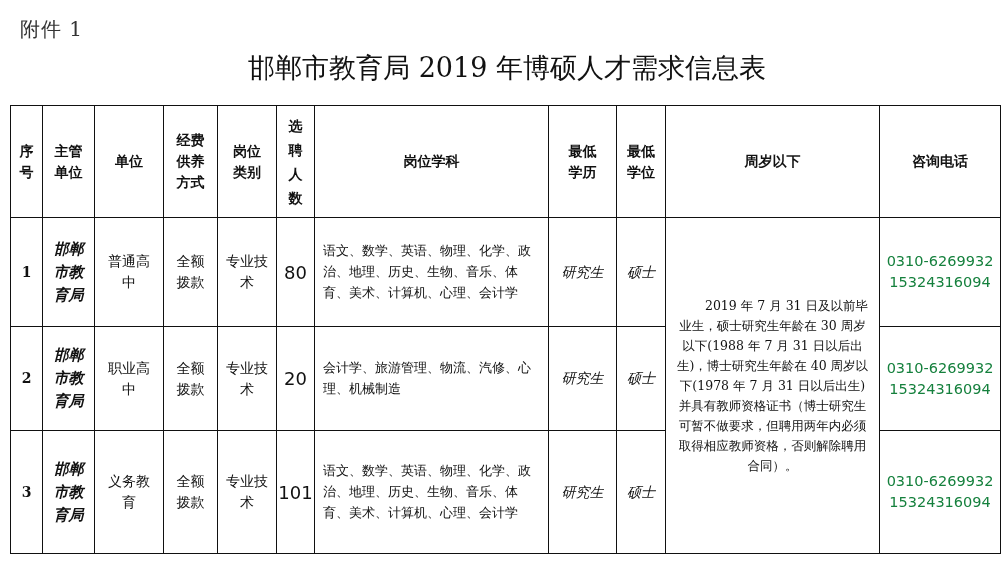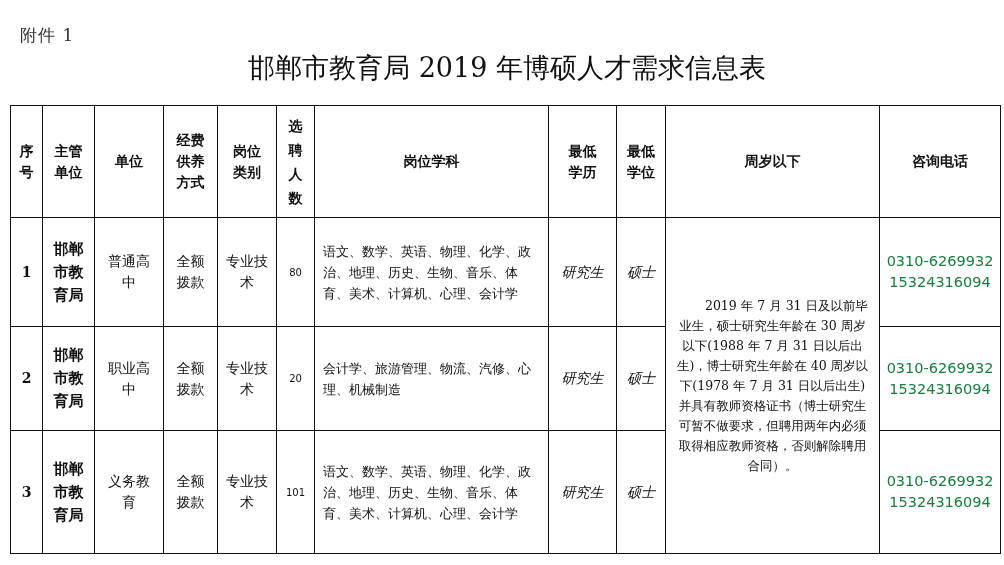--- a/index.html
+++ b/index.html
@@ -1,34 +1,34 @@
 <!DOCTYPE html>
 <html><head>
 <meta charset="utf-8">
 <style>
   html, body { margin: 0; padding: 0; background: #ffffff; }
   body { width: 1004px; height: 565px; position: relative; overflow: hidden;
          font-family: "DejaVu Serif", "Liberation Serif", serif; color: #111; }
-  .attach { position: absolute; left: 20px; top: 24px; font-size: 17px; color: #333;
+  .attach { position: absolute; left: 20px; top: 16px; font-size: 20px; color: #333;
             font-family: "DejaVu Serif", serif; letter-spacing: 1px; }
   .title { position: absolute; left: 0; width: 1004px; top: 50px; text-align: center;
            font-size: 27px; color: #111; font-family: "DejaVu Serif", serif; padding-left: 5px; }
   table { position: absolute; left: 10px; top: 105px; border-collapse: collapse;
           table-layout: fixed; width: 990px; }
   td, th { border: 1.5px solid #111; text-align: center; vertical-align: middle; padding: 0; }
   th { font-family: "DejaVu Sans", sans-serif; font-weight: bold; font-size: 14px; line-height: 21px; height: 111px; }
   td { font-family: "DejaVu Sans", sans-serif; font-size: 13.5px; line-height: 21px; }
   tr.r1 td { height: 108px; }
   tr.r2 td { height: 103px; }
   tr.r3 td { height: 122px; }
   .seq { font-weight: bold; font-family: "DejaVu Serif", serif; font-size: 14px; }
-  .dept { font-weight: bold; font-size: 15px; line-height: 23px; padding: 0 6px; }
+  .dept { font-weight: bold; font-size: 15px; line-height: 23px; padding: 0 6px; font-style: italic; }
   .unit, .fund, .cat { font-size: 14px; padding: 0 8px; }
-  .num { font-size: 10px; }
-  .subj { text-align: left; padding: 0 8px 0 8px; font-family: Liberation Sans, sans-serif; font-size: 13px; line-height: 21px; }
+  .num { font-size: 18px; }
+  .subj { text-align: left; padding: 0 8px 0 8px; font-family: Liberation Mono, monospace; font-size: 13px; line-height: 21px; }
   .edu, .deg { font-size: 14px; font-style: italic; }
   .cond { font-family: "DejaVu Serif", serif; font-size: 12.5px; line-height: 20px; text-align: center;
           padding: 0 8px; vertical-align: middle; }
   .cond .indent { display: inline-block; width: 28px; }
   .phone { font-family: "DejaVu Sans", sans-serif; font-size: 14.5px; line-height: 21px; color: #15803d; }
 </style>
 </head>
 <body>
 
 <div class="attach">附件 1</div>

